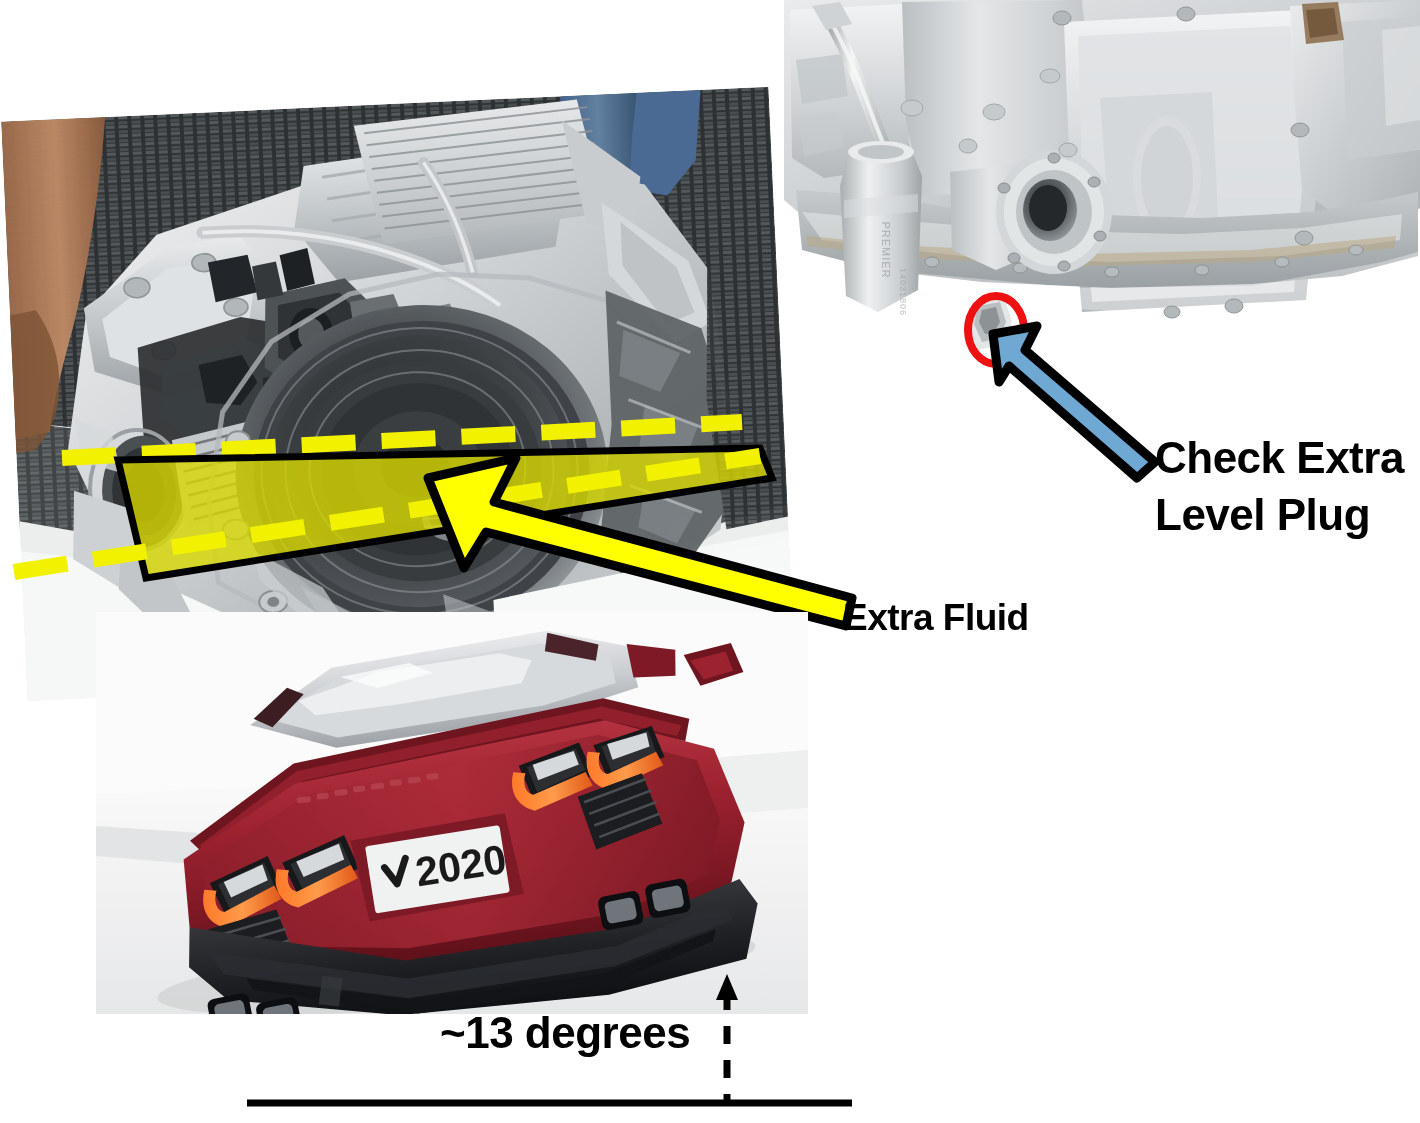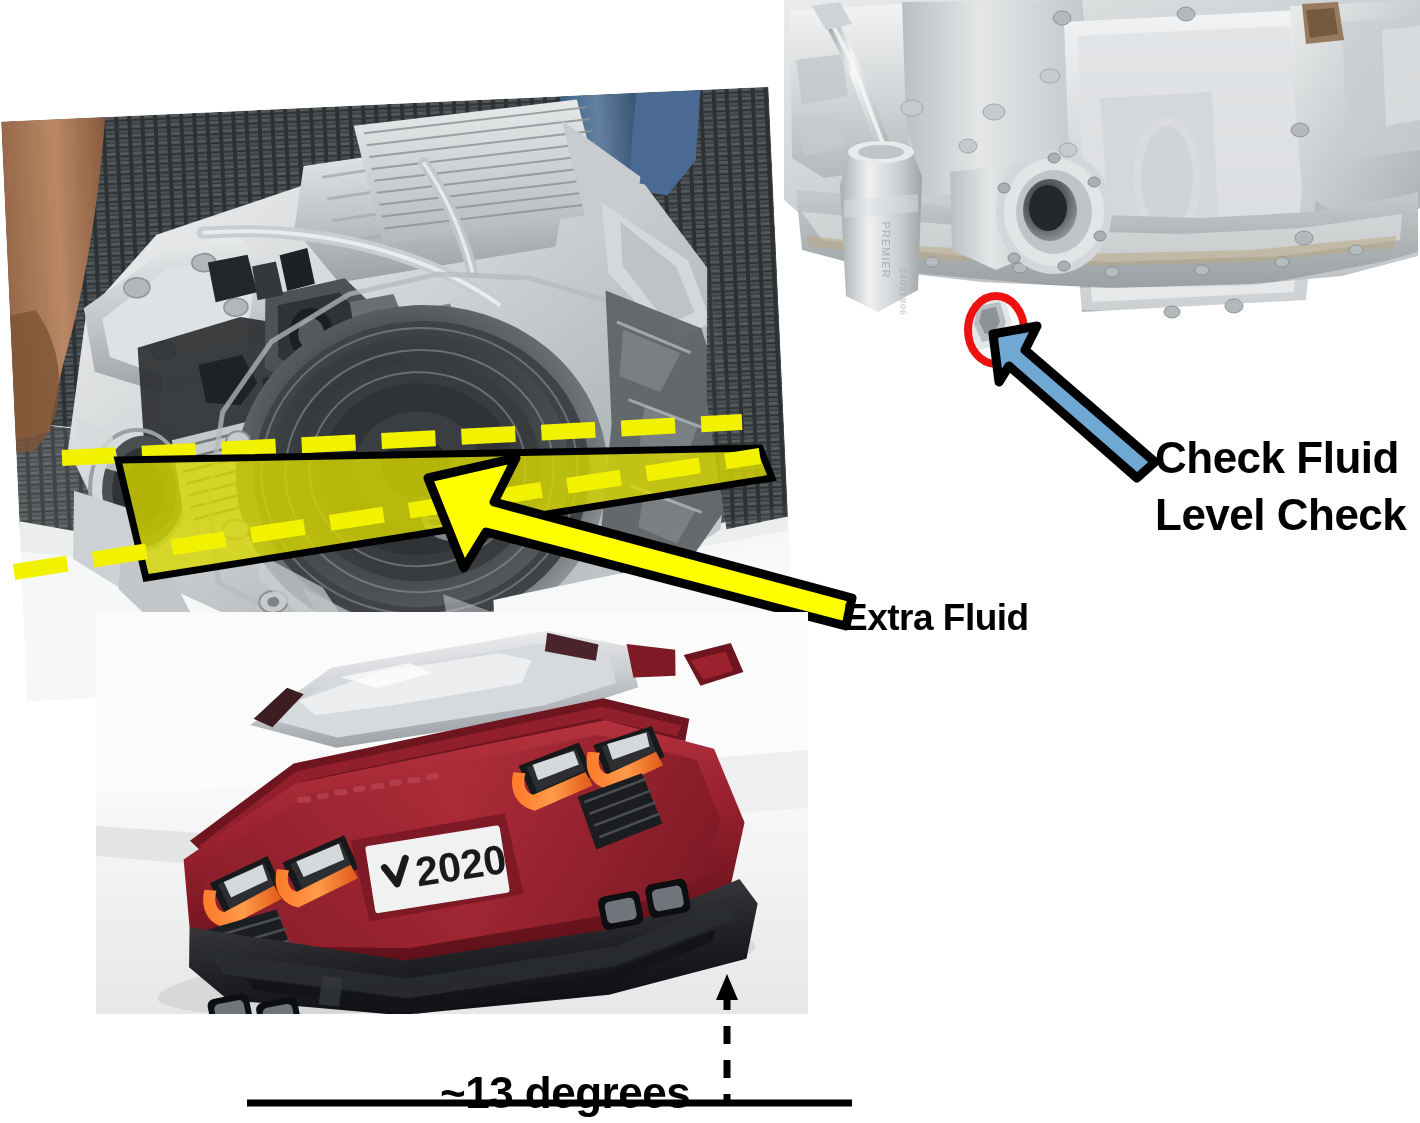--- a/index.html
+++ b/index.html
@@ -151,22 +151,22 @@
   </svg>
 
   <svg class="abs" style="left:960px;top:288px;" width="72" height="84" viewBox="0 0 72 84">
     <ellipse cx="36" cy="42" rx="28" ry="34" fill="none" stroke="#EE1111" stroke-width="8"></ellipse>
   </svg>
 
   <svg class="abs" style="left:985px;top:320px;" width="180" height="160" viewBox="0 0 180 160">
     <path d="M8,14 L52,6 L40,30 L170,142 L152,158 L24,46 L14,62 Z" fill="#6FA8D3" stroke="#000000" stroke-width="9" stroke-linejoin="round"></path>
   </svg>
 
-  <div class="lbl" style="left:1155px;top:435px;font-size:44px;">Check Fluid</div>
-  <div class="lbl" style="left:1155px;top:492px;font-size:44px;">Level Check</div>
+  <div class="lbl" style="left:1155px;top:435px;font-size:44px;">Check Extra</div>
+  <div class="lbl" style="left:1155px;top:492px;font-size:44px;">Level Plug</div>
 
   <div class="abs" style="left:14px;top:104px;width:768px;height:580px;transform:rotate(-2.6deg);transform-origin:50% 50%;">
     <svg width="768" height="580" viewBox="0 0 768 580">
       <defs>
         <linearGradient id="cMetal" x1="0" y1="0" x2="1" y2="1">
           <stop offset="0" stop-color="#f0f1f2"></stop>
             <stop offset=".4" stop-color="#d2d5d7"></stop>
           <stop offset=".75" stop-color="#b0b5b8"></stop>
             <stop offset="1" stop-color="#d6d9db"></stop>
         </linearGradient>
@@ -576,15 +576,15 @@
   </div>
 
   <svg class="abs" style="left:240px;top:960px;" width="640" height="163" viewBox="0 0 640 163">
 
     <line x1="487" y1="32" x2="487" y2="142" stroke="#000000" stroke-width="7" stroke-dasharray="18 16"></line>
     <polygon points="487,14 476,40 498,40" fill="#000000"></polygon>
 
     <line x1="7" y1="143" x2="612" y2="143" stroke="#000000" stroke-width="7"></line>
   </svg>
 
-  <div class="lbl" style="left:440px;top:1070px;font-size:44px;">~13 degrees</div>
+  <div class="lbl" style="left:440px;top:1010px;font-size:44px;">~13 degrees</div>
 
 </div>
 
 </body></html>

